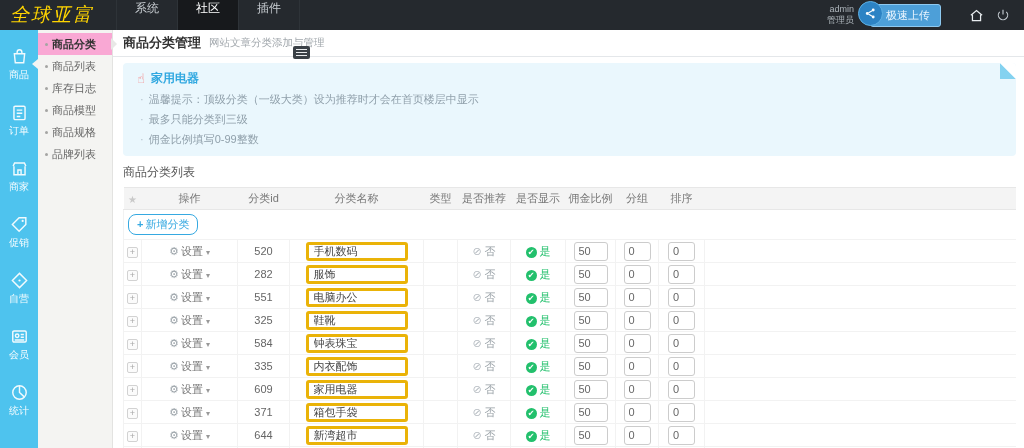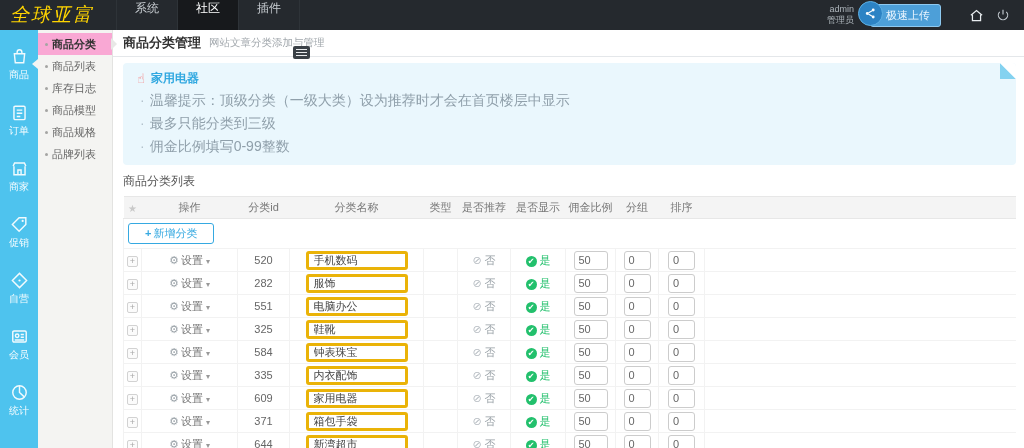--- a/index.html
+++ b/index.html
@@ -44,34 +44,34 @@
   .sidebar-toggle { position:absolute; top:16px; left:180px; width:17px; height:13px; background:#3a4046; border-radius:2px;
       display:flex; flex-direction:column; justify-content:center; gap:2px; padding:0 3px; cursor:pointer; z-index:6; }
   .sidebar-toggle i { display:block; height:1px; background:#e8eaec; }
 
   .content { flex:1; padding:4px 8px 0 10px; overflow:hidden; }
 
   
   .alert { position:relative; background:#eaf7fd; border-radius:4px; padding:7px 14px 9px; margin:2px 0 6px 0; overflow:hidden; }
   .alert-title { color:#31a8e0; font-size:12px; font-weight:bold; display:flex; align-items:center; gap:6px; }
   .hand-ico { color:#f67d7d; font-size:13px; font-weight:normal; }
-  .alert-line { font-size:14px; color:#90a0ab; margin-top:5px; padding-left:3px; }
+  .alert-line { font-size:11px; color:#90a0ab; margin-top:5px; padding-left:3px; }
   .bullet { color:#b3c2cc; margin-right:5px; }
   .fold { position:absolute; top:0; right:0; }
 
   
   .list-title { font-size:12px; color:#555; margin:8px 0 6px 0; }
   table { border-collapse:collapse; width:893px; table-layout:fixed; font-size:11px; color:#666; }
   thead th { background:#f4f4f4; border-top:1px solid #e7e7e7; border-bottom:1px solid #e7e7e7; height:22px; font-weight:normal; color:#777; font-size:11px; text-align:center; }
   .star { color:#c9c9c9; font-size:10px; }
   tbody td { border-bottom:1px solid #f2f2f2; border-right:1px solid #f2f2f2; height:23px; text-align:center; padding:0; }
   tbody td:first-child { border-left:1px solid #f2f2f2; }
   tbody td.c-fill { border-right:none; }
   tr.add-row td { text-align:left; padding:4px 0 4px 4px; border-right:none; }
-  .add-btn { border:1px solid #36a9e1; color:#36a9e1; background:#fff; border-radius:3px; font-size:11px; padding:2px 16px; cursor:pointer; }
+  .add-btn { border:1px solid #36a9e1; color:#36a9e1; background:#fff; border-radius:8px; font-size:11px; padding:2px 8px; cursor:pointer; }
   .add-btn b { font-weight:bold; margin-right:2px; }
   .expand-box { display:inline-block; width:11px; height:11px; line-height:9px; border:1px solid #d2d2d2; color:#a8a8a8; font-size:9px; border-radius:2px; background:#fbfbfb; cursor:pointer; }
   .action-btn { color:#777; font-size:11px; cursor:pointer; white-space:nowrap;margin-top:30px; }
   .gear { color:#9aa2a8; font-size:11px; margin-right:2px; }
   .caret { color:#999; font-size:8px; margin-left:3px; }
   .name-input { width:102px; height:19px; border:3px solid #eab308; border-radius:3px; font-size:11px; padding:0 5px; color:#444; }
   .num-input { width:27px; height:19px; border:1px solid #ccc; border-radius:3px; font-size:11px; padding:0 4px; color:#666; }
   .num-input.w40 { width:34px; }
   .no-ico { color:#b6bcc2; font-size:11px; margin-right:3px; }
   .no-t { color:#98a0a6; }

